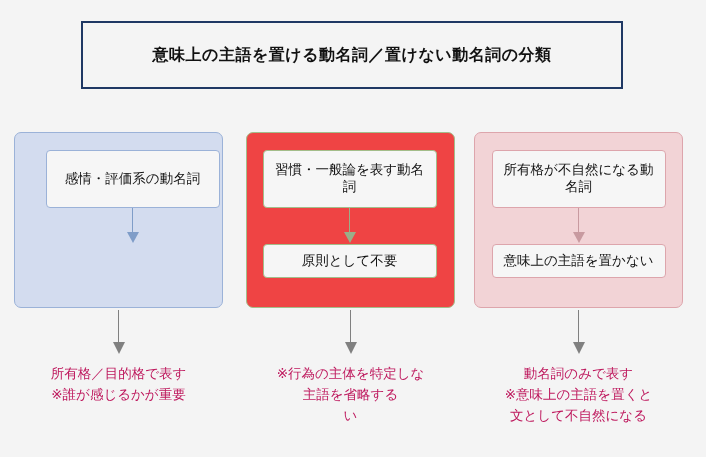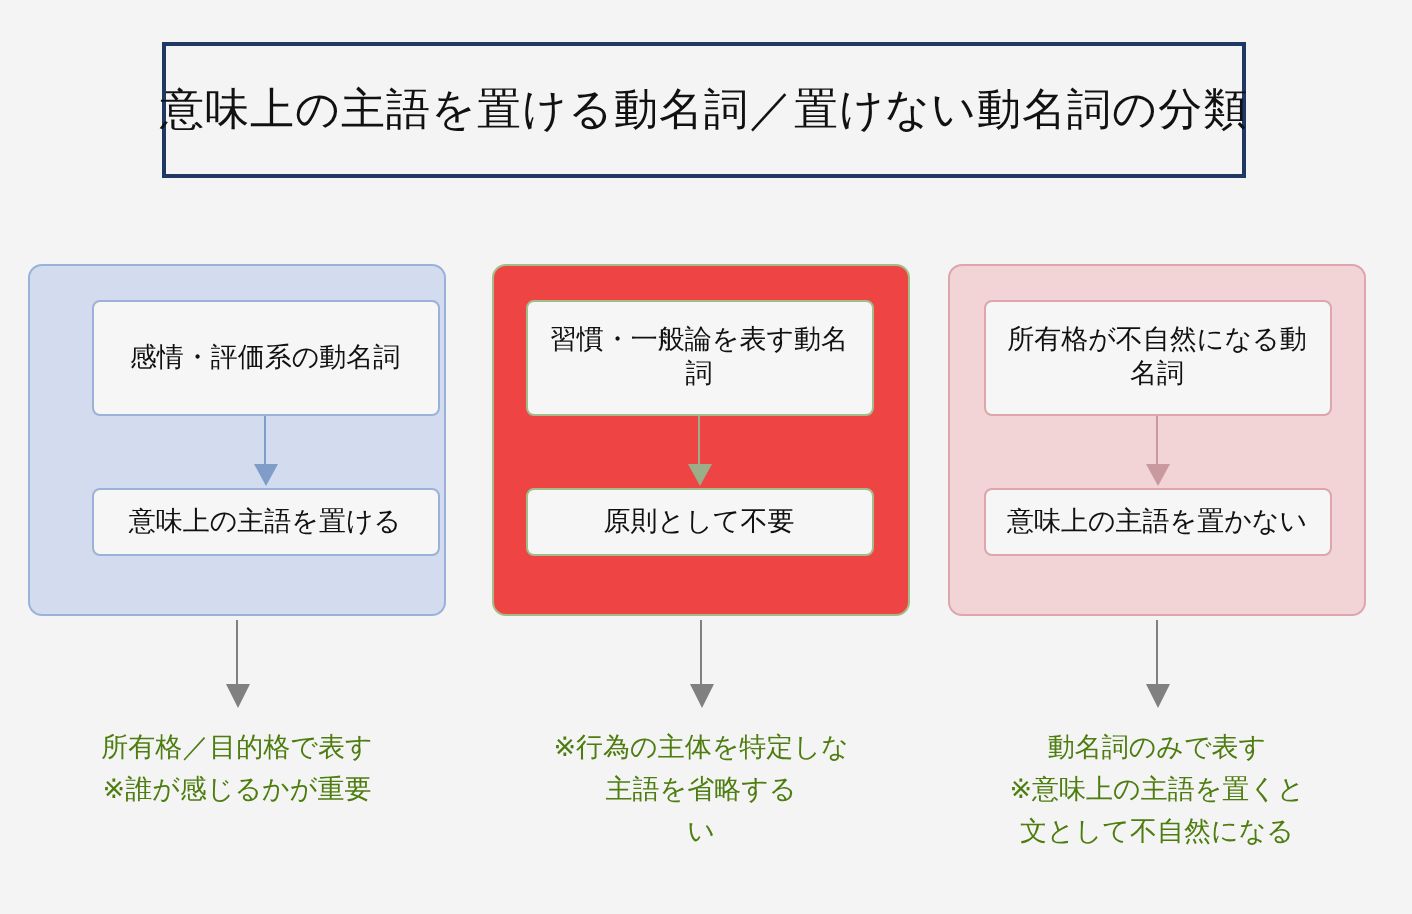--- a/index.html
+++ b/index.html
@@ -29,22 +29,22 @@
     width: 542px;
     height: 68px;
     box-sizing: border-box;
     border: 2px solid #1f3864;
     background: #f4f4f4;
     display: flex;
     align-items: center;
     justify-content: center;
   }
   .title-box .title-text {
-    font-size: 22px;
-    font-weight: normal;
+    font-size: 16px;
+    font-weight: bold;
     color: #111111;
     letter-spacing: 0.5px;
     white-space: nowrap;
   }
 
   
   .column {
     position: absolute;
     top: 132px;
     width: 209px;
@@ -148,21 +148,21 @@
     border-left: 6px solid transparent;
     border-right: 6px solid transparent;
     border-top: 12px solid #808080;
   }
 
   
   .caption {
     margin-top: 6px;
     text-align: center;
     font-size: 13.5px;
-    color: #4d7c0f;
+    color: #be185d;
     line-height: 1.55;
     width: 209px;
   }
   .caption .line { display: block; }
 </style>
 </head>
 <body>
 
 <div id="canvas">
 
@@ -170,21 +170,20 @@
     <span class="title-text">意味上の主語を置ける動名詞／置けない動名詞の分類</span>
   </div>
 
   <div class="column c1">
     <div class="panel blue">
       <div class="node">感情・評価系の動名詞</div>
       <div class="arrow-inner">
         <div class="shaft"></div>
         <div class="head"></div>
       </div>
-      <div class="node second">意味上の主語を置ける</div>
     </div>
     <div class="arrow-outer">
       <div class="shaft"></div>
       <div class="head"></div>
     </div>
     <div class="caption">
       <span class="line">所有格／目的格で表す</span>
       <span class="line">※誰が感じるかが重要</span>
       <span class="line"></span>
     </div>

